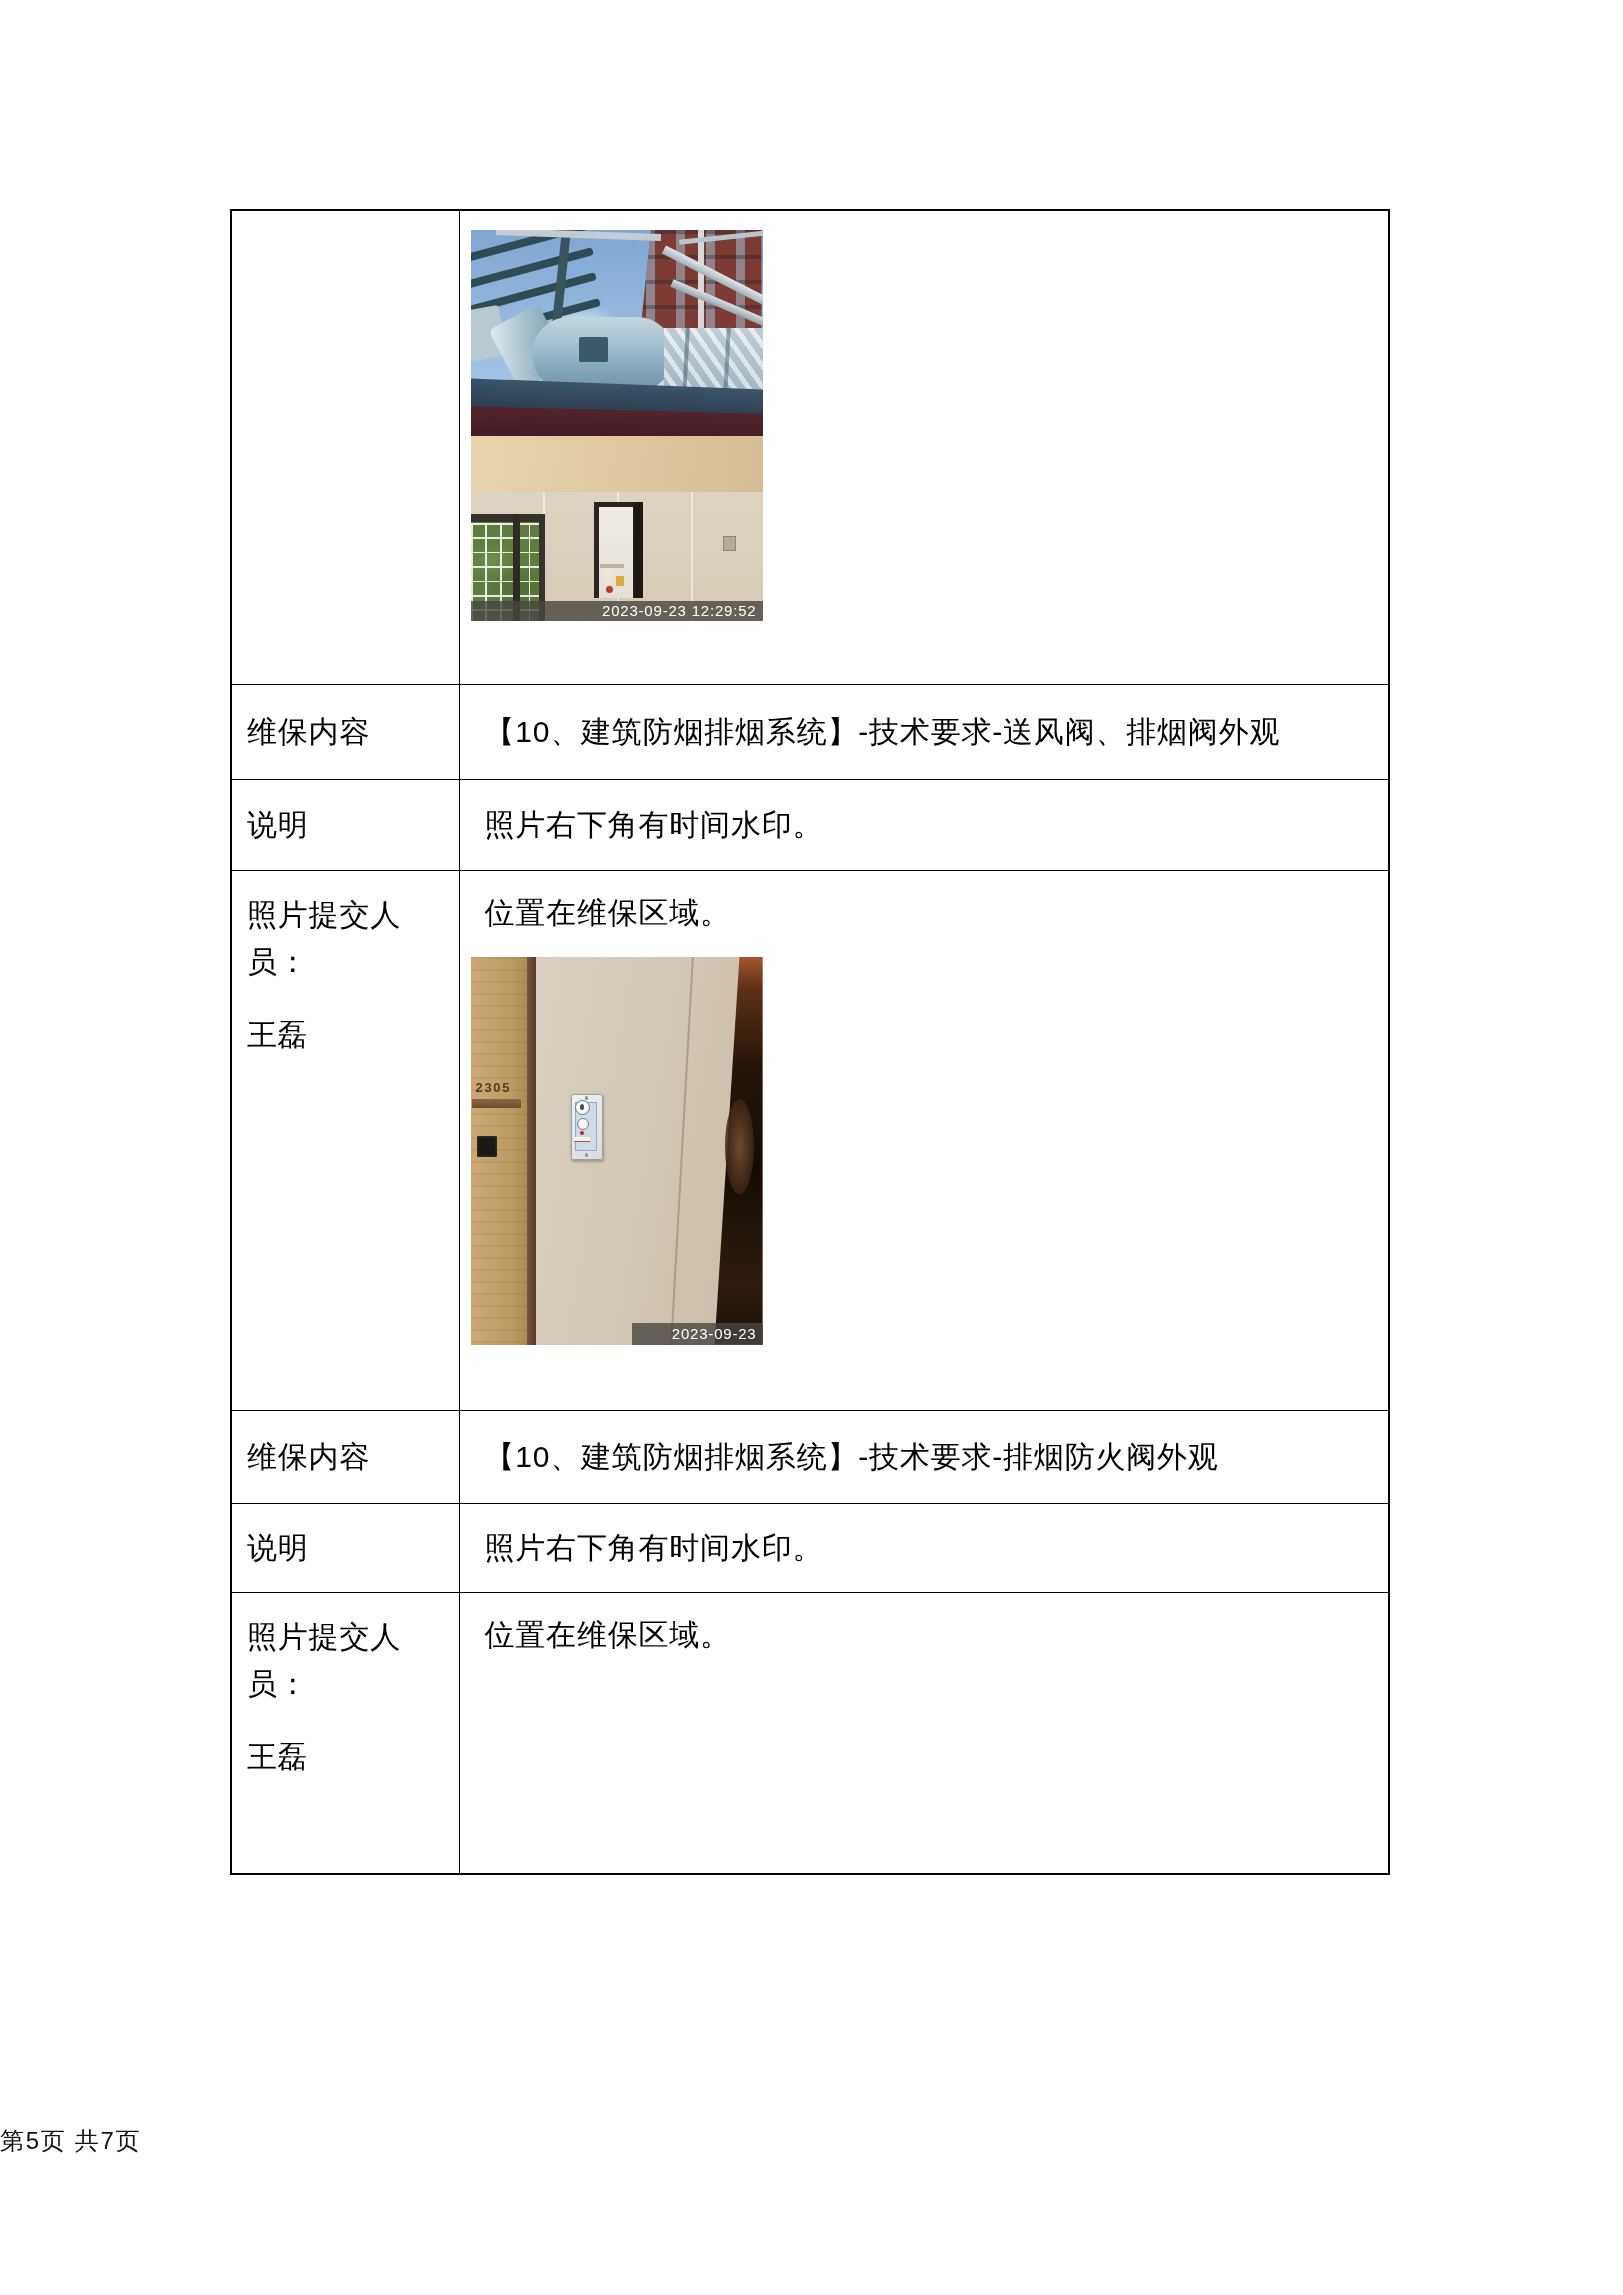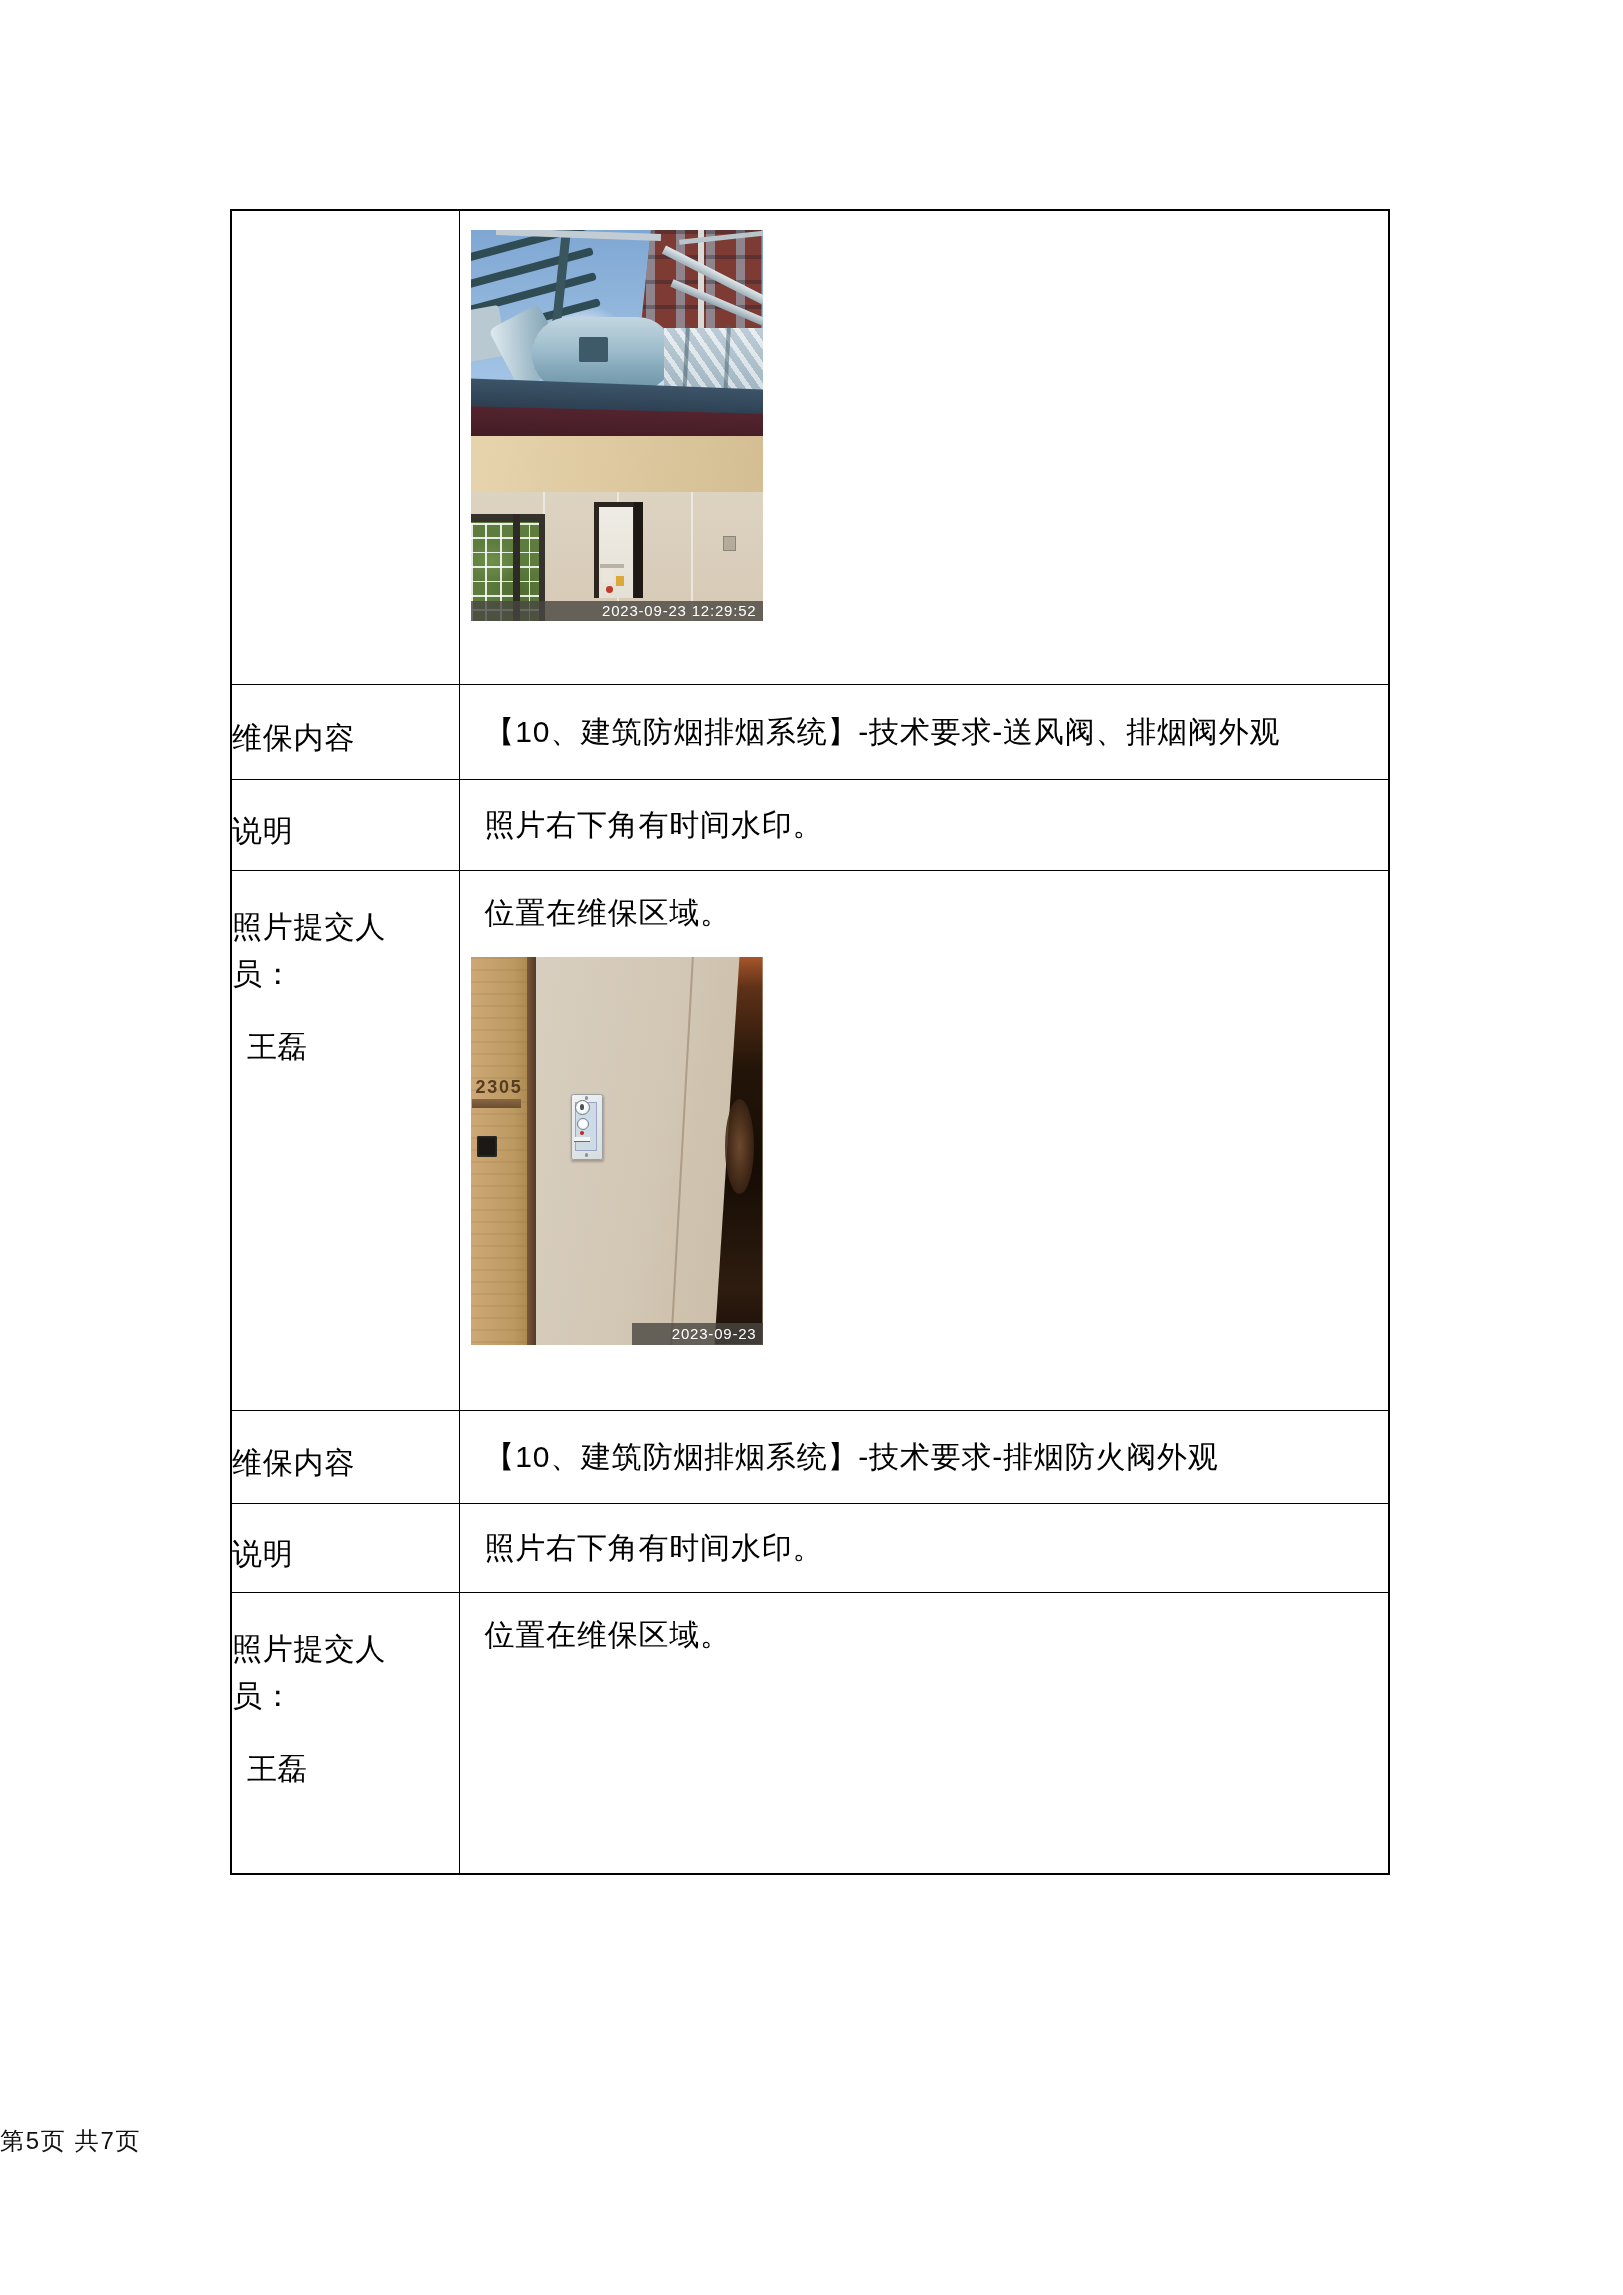--- a/index.html
+++ b/index.html
@@ -10,21 +10,21 @@
   
   .report-table{
     position:absolute;left:230px;top:209px;width:1160px;
     border-collapse:collapse;table-layout:fixed;border:2.5px solid #000;
   }
   .report-table td{border:1.7px solid #000;padding:0;vertical-align:middle;font-size:30px;line-height:44px;}
   col.c1{width:228px;}
   tr.r1{height:474px;margin-top:48px;} tr.r2{height:95px;} tr.r3{height:91px;}
   tr.r4{height:540px;} tr.r5{height:93px;} tr.r6{height:89px;} tr.r7{height:282px;}
   td.vtop{vertical-align:top;}
-  .lbl{padding-left:0;letter-spacing:0.8px;margin-top:12px;}
+  .lbl{padding-left:15px;letter-spacing:0.8px;}
   .val{padding-left:25px;padding-right:8.5px;letter-spacing:0.8px;}
   .pad-top{padding-top:20px;}
   .submitter{width:161px;line-height:47px;}
   .name{padding-left:15px;margin-top:26px;line-height:47px;}
   
   .photo{position:relative;overflow:hidden;}
   .photo *{position:absolute;}
   .ts-bar{left:0;right:0;bottom:0;height:20px;background:rgba(73,70,65,.8);
     color:#fff;font-size:15px;line-height:20px;text-align:right;padding-right:6px;
     letter-spacing:0.8px;font-family:"Liberation Sans",sans-serif;}
@@ -84,22 +84,22 @@
     repeating-linear-gradient(180deg,rgba(255,255,255,.85) 0 1.7px,rgba(0,0,0,0) 1.7px 14.4px);}
   .p1-mullion{left:42px;top:284px;width:7.6px;height:107px;background:#2e2b26;}
   .p1-switch{left:252px;top:306px;width:11px;height:13.5px;background:#b4ab9c;border:0.8px solid #8e8576;}
   
   .photo2{width:292px;height:388px;margin:22px 0 0 11px;
     background:linear-gradient(100deg,#dbd2c4 0%,#d3c8b6 55%,#c9bba6 100%);}
   .p2-wood{left:0;top:0;width:59px;height:388px;background:
     repeating-linear-gradient(180deg,rgba(120,90,50,.12) 0 2.5px,rgba(0,0,0,0) 2.5px 12px),
     linear-gradient(90deg,#cda875,#bd9a62 70%,#a98850);}
   .p2-frame-line{left:56px;top:0;width:9.3px;height:388px;background:linear-gradient(90deg,#7a573b,#553a26);}
-  .p2-sign{left:5px;top:118px;width:42px;height:25px;font-size:18px;font-weight:bold;color:#553c22;
-    letter-spacing:1.7px;line-height:25px;text-align:right;}
+  .p2-sign{left:5px;top:118px;width:42px;height:25px;font-size:13px;font-weight:bold;color:#553c22;
+    letter-spacing:1.7px;line-height:25px;text-align:left;}
   .p2-sign-ledge{left:1.7px;top:142px;width:49px;height:9.3px;background:linear-gradient(180deg,#8a6844,#6b4d30);}
   .p2-switch{left:6.8px;top:179px;width:19.5px;height:21px;background:#1b1816;border-radius:1.7px;
     box-shadow:inset 0 0 0 1.7px #2a2622;}
   .p2-seam{left:210px;top:-5px;width:1.7px;height:399px;background:rgba(140,118,94,.5);transform:rotate(3.2deg);}
   .p2-dark{left:216px;top:0;width:76px;height:388px;
     background:linear-gradient(180deg,#a6552a 0%,#5e3118 8%,#241509 28%,#150c05 55%,#2e1c0f 85%,#1a0f07 100%);
     clip-path:polygon(53px 0,76px 0,76px 388px,28px 388px);}
   .p2-blob{left:254px;top:142px;width:29px;height:95px;border-radius:50%;opacity:.85;
     background:radial-gradient(ellipse at center,#7b5336,#3a2313 72%);}
   .p2-panel{left:100px;top:137px;width:30px;height:64px;border:0.8px solid #98a0a6;border-radius:2.5px;

